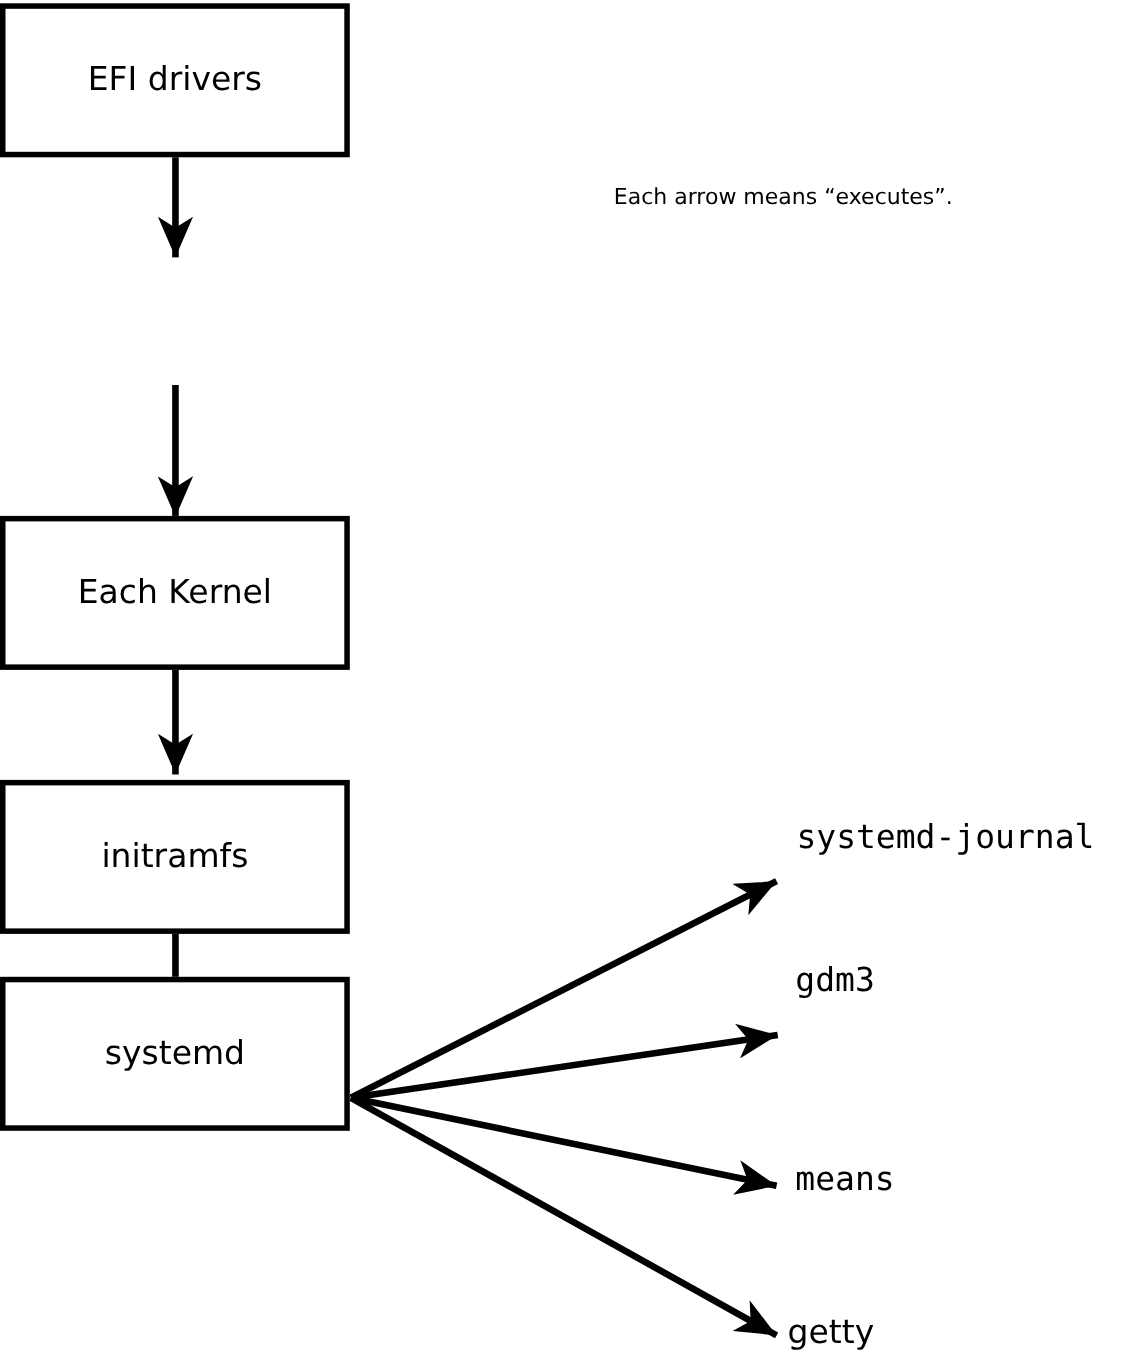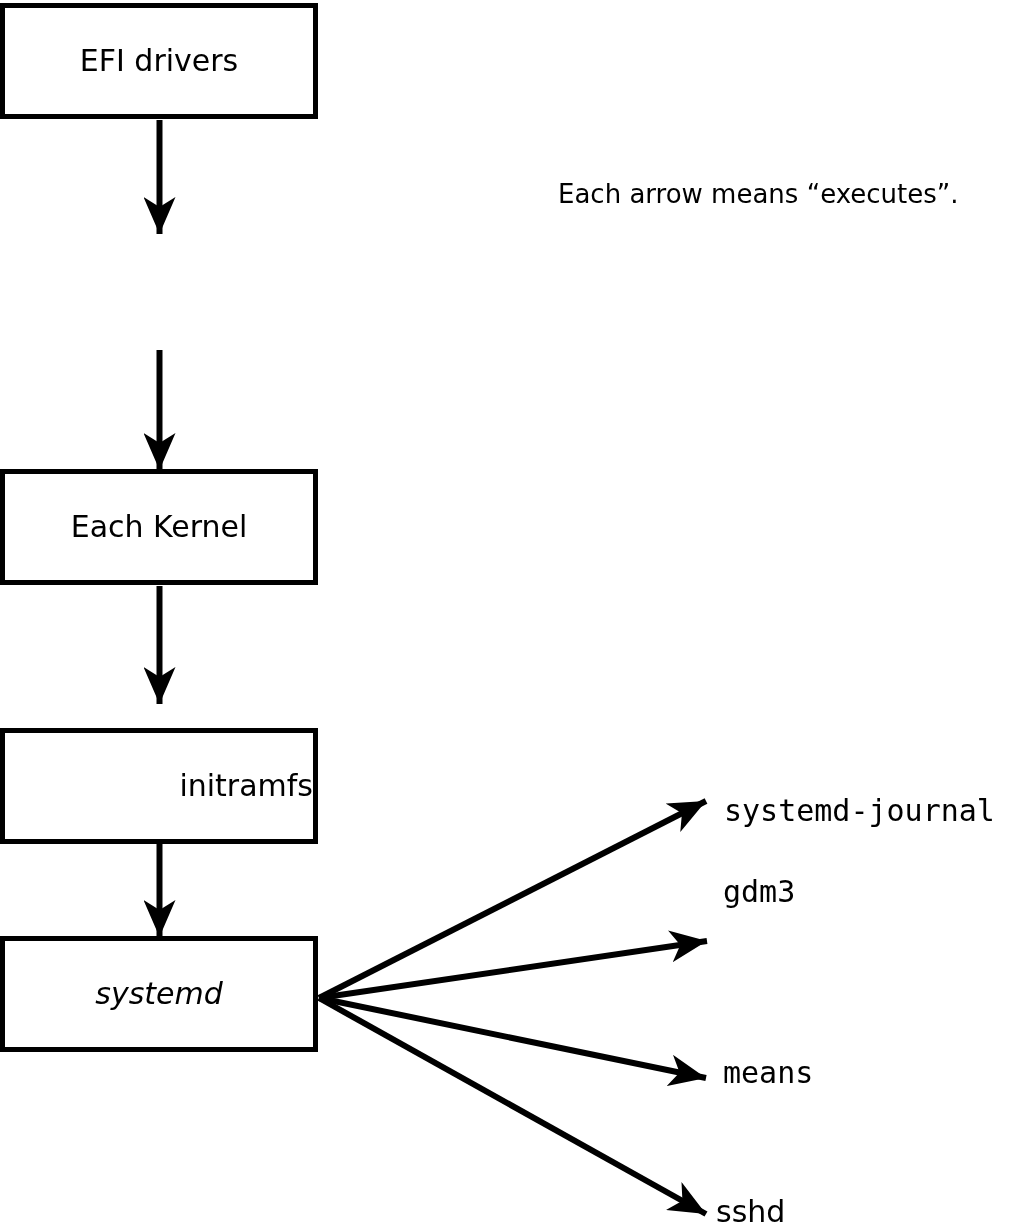--- a/index.html
+++ b/index.html
@@ -14,51 +14,51 @@
   }
   .arrows-layer {
     position: absolute;
     left: 0; top: 0;
     width: 1023px; height: 1230px;
   }
   .flow-box {
     position: absolute;
     left: 0;
     width: 318px;
-    height: 116px;
+    height: 140px;
     box-sizing: border-box;
     border: 5px solid #000000;
     background: #ffffff;
     display: flex;
     align-items: center;
     justify-content: center;
     font-size: 30px;
     line-height: 1;
   }
   .box-1 { top: 3px; }
   .box-2 { top: 233px; }
   .box-3 { top: 469px; }
-  .box-4 { top: 728px; justify-content: flex-end; }
-  .box-5 { top: 936px; font-style: italic; }
+  .box-4 { top: 709px; }
+  .box-5 { top: 888px; }
   .note {
     position: absolute;
     left: 558px;
-    top: 179px;
-    font-size: 26px;
+    top: 163px;
+    font-size: 20px;
     line-height: 31px;
     white-space: nowrap;
   }
   .proc-label {
     position: absolute;
     font-family: "DejaVu Sans Mono", monospace;
     font-size: 30px;
     line-height: 34px;
     white-space: nowrap;
   }
-  .proc-journal { left: 724px; top: 794px; }
+  .proc-journal { left: 724px; top: 745px; }
   .proc-gdm3   { left: 723px; top: 875px; }
   .proc-getty  { left: 723px; top: 1056px; }
   .proc-sshd   { left: 716px; top: 1195px; font-family: "DejaVu Sans", sans-serif; }
 </style>
 </head>
 <body>
 
 <div class="canvas">
 
   <svg class="arrows-layer" width="1023" height="1230" viewBox="0 0 1023 1230" xmlns="http://www.w3.org/2000/svg">
@@ -90,15 +90,15 @@
   </div>
   <div class="flow-box box-5">
     <span>systemd</span>
   </div>
 
   <div class="note">Each arrow means “executes”.</div>
 
   <div class="proc-label proc-journal">systemd-journal</div>
   <div class="proc-label proc-gdm3">gdm3</div>
   <div class="proc-label proc-getty">means</div>
-  <div class="proc-label proc-sshd">sshd</div>
+  <div class="proc-label proc-sshd">getty</div>
 
 </div>
 
 </body></html>

